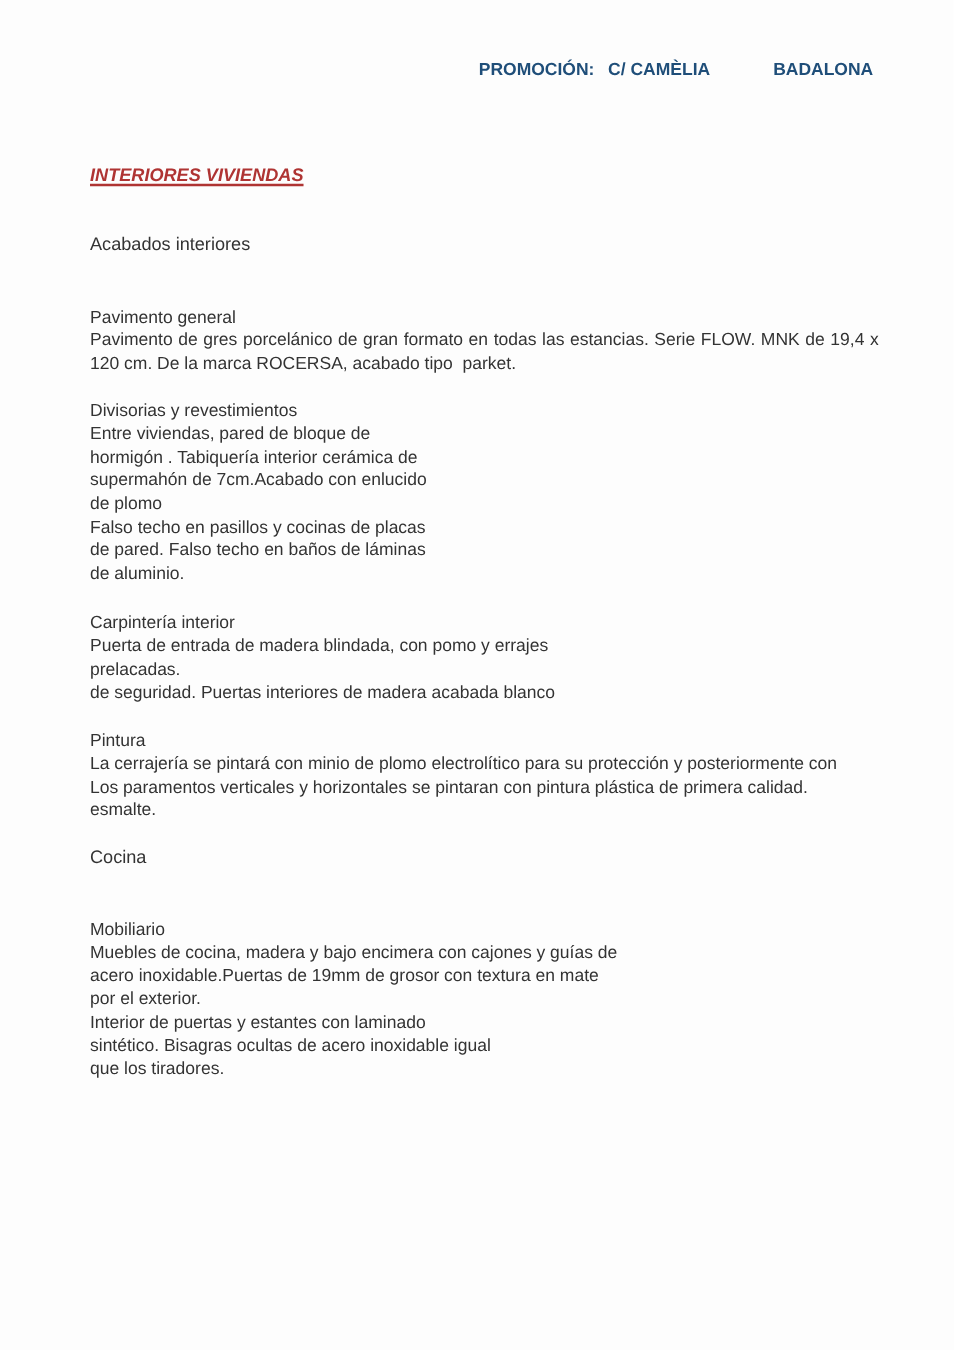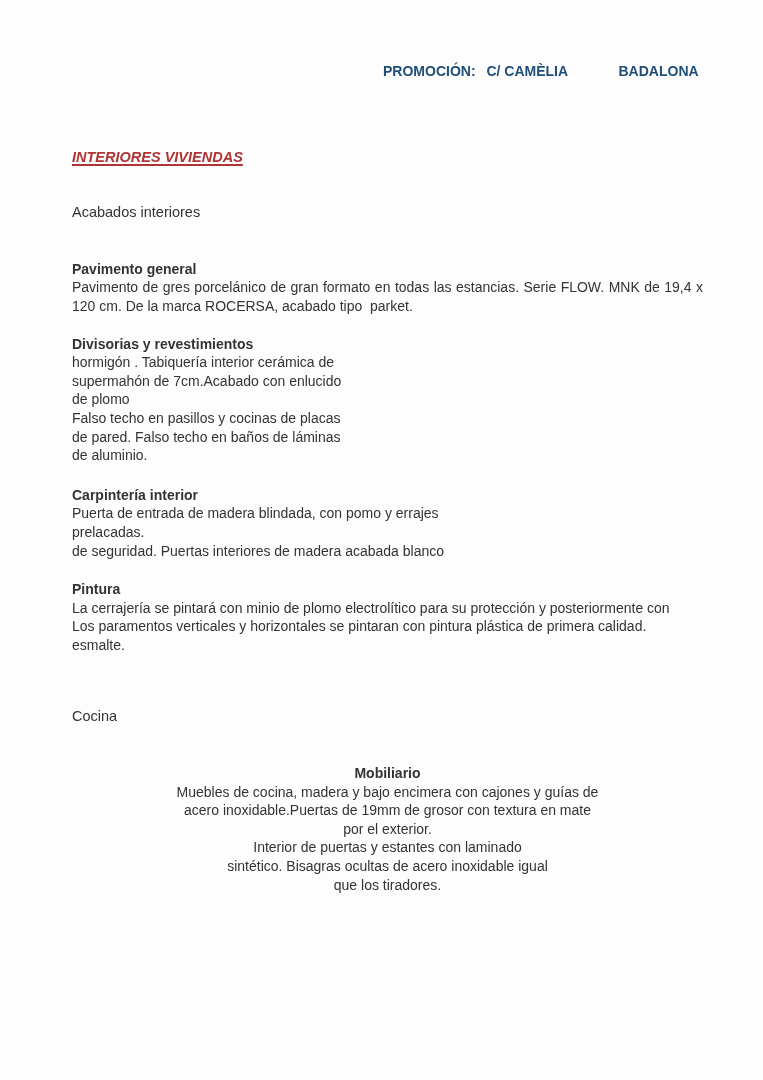--- a/index.html
+++ b/index.html
@@ -6,21 +6,21 @@
     margin: 0;
     padding: 0;
     background: #ffffff;
   }
   .page {
     position: relative;
     width: 763px;
     height: 1080px;
     box-sizing: border-box;
     background: var(--page_bg, #fdfdfd);
-    padding: 16px 60px 0 72px;
+    padding: 0 60px 0 72px;
     overflow: hidden;
     font-family: "Liberation Sans", sans-serif;
     font-size: 14px;
     line-height: 18.6px;
     color: var(--body_text, #333333);
   }
   .promo-header {
     margin-top: 46px;
     padding-left: 311px;
     font-weight: bold;
@@ -40,30 +40,30 @@
     text-decoration-thickness: 1.5px;
     text-underline-offset: 2px;
     font-style: italic;
   }
   .subtitle {
     margin-top: 37px;
     font-size: 14.5px;
     text-decoration-thickness: 1px;
     text-underline-offset: 2px;
   }
-  .subtitle.cocina { margin-top: 53px; }
+  .subtitle.cocina { margin-top: 20px; }
 
   .section { margin-top: 19px; }
   .section.pavimento   { margin-top: 38px; }
   .section.carpinteria { margin-top: 21px; }
   .section.pintura     { margin-top: 20px; }
-  .section.mobiliario  { margin-top: 38px; text-align: center; }
+  .section.mobiliario  { margin-top: 38px; }
 
   .section .heading {
-    font-weight: bold;
+    font-weight: normal;
   }
   .section .body .line {
     white-space: pre-wrap;
   }
   
   .justify-first .line:first-child {
     text-align: justify;
     text-align-last: justify;
     text-justify: inter-word;
   }
@@ -87,20 +87,21 @@
     <div class="heading">Pavimento general</div>
     <div class="body justify-first">
         <div class="line">Pavimento de gres porcelánico de gran formato en todas las estancias. Serie FLOW. MNK de 19,4 x</div>
         <div class="line">120 cm. De la marca ROCERSA, acabado tipo  parket.</div>
       </div>
   </div>
 
   <div class="section divisorias">
     <div class="heading">Divisorias y revestimientos</div>
     <div class="body">
+        <div class="line">Entre viviendas, pared de bloque de</div>
         <div class="line">hormigón . Tabiquería interior cerámica de</div>
         <div class="line">supermahón de 7cm.Acabado con enlucido</div>
         <div class="line">de plomo</div>
         <div class="line">Falso techo en pasillos y cocinas de placas</div>
         <div class="line">de pared. Falso techo en baños de láminas</div>
         <div class="line">de aluminio.</div>
       </div>
   </div>
 
   <div class="section carpinteria">

